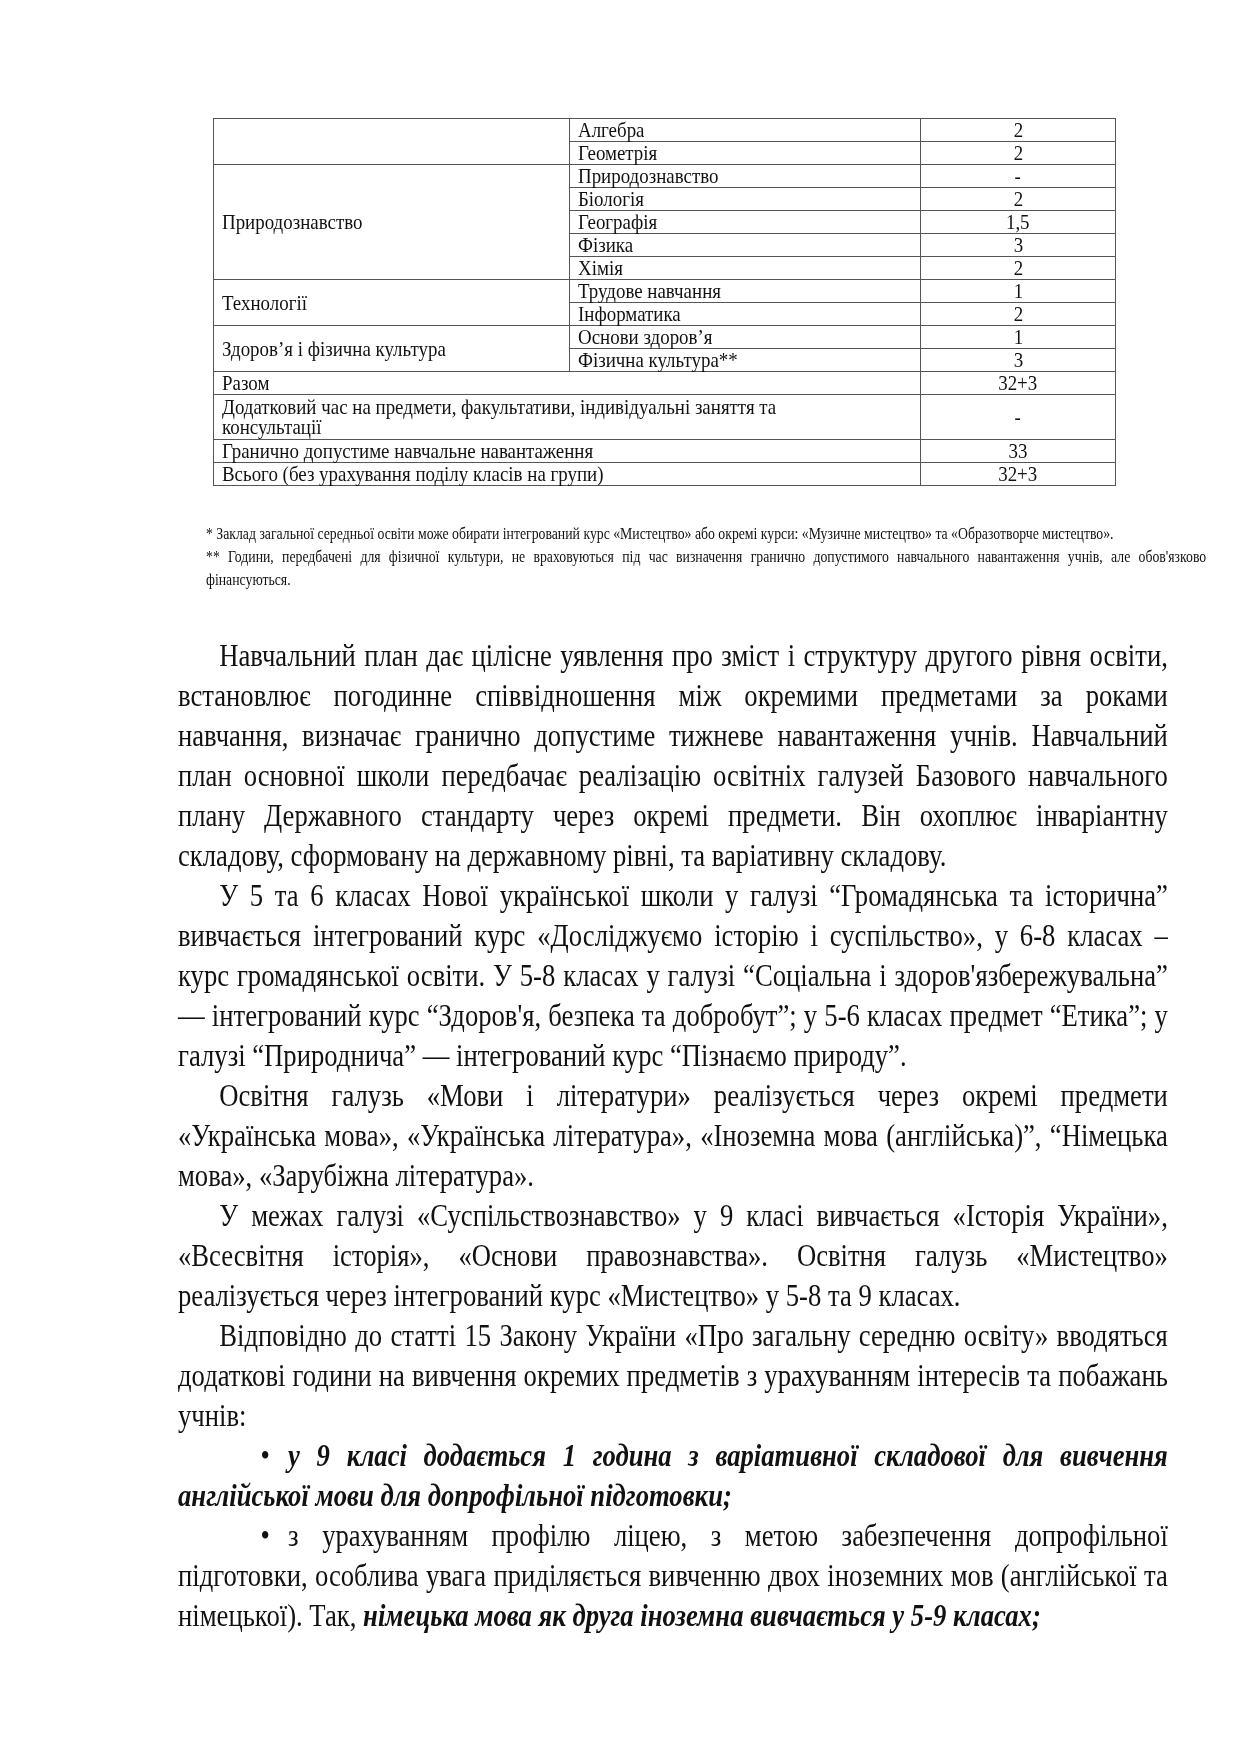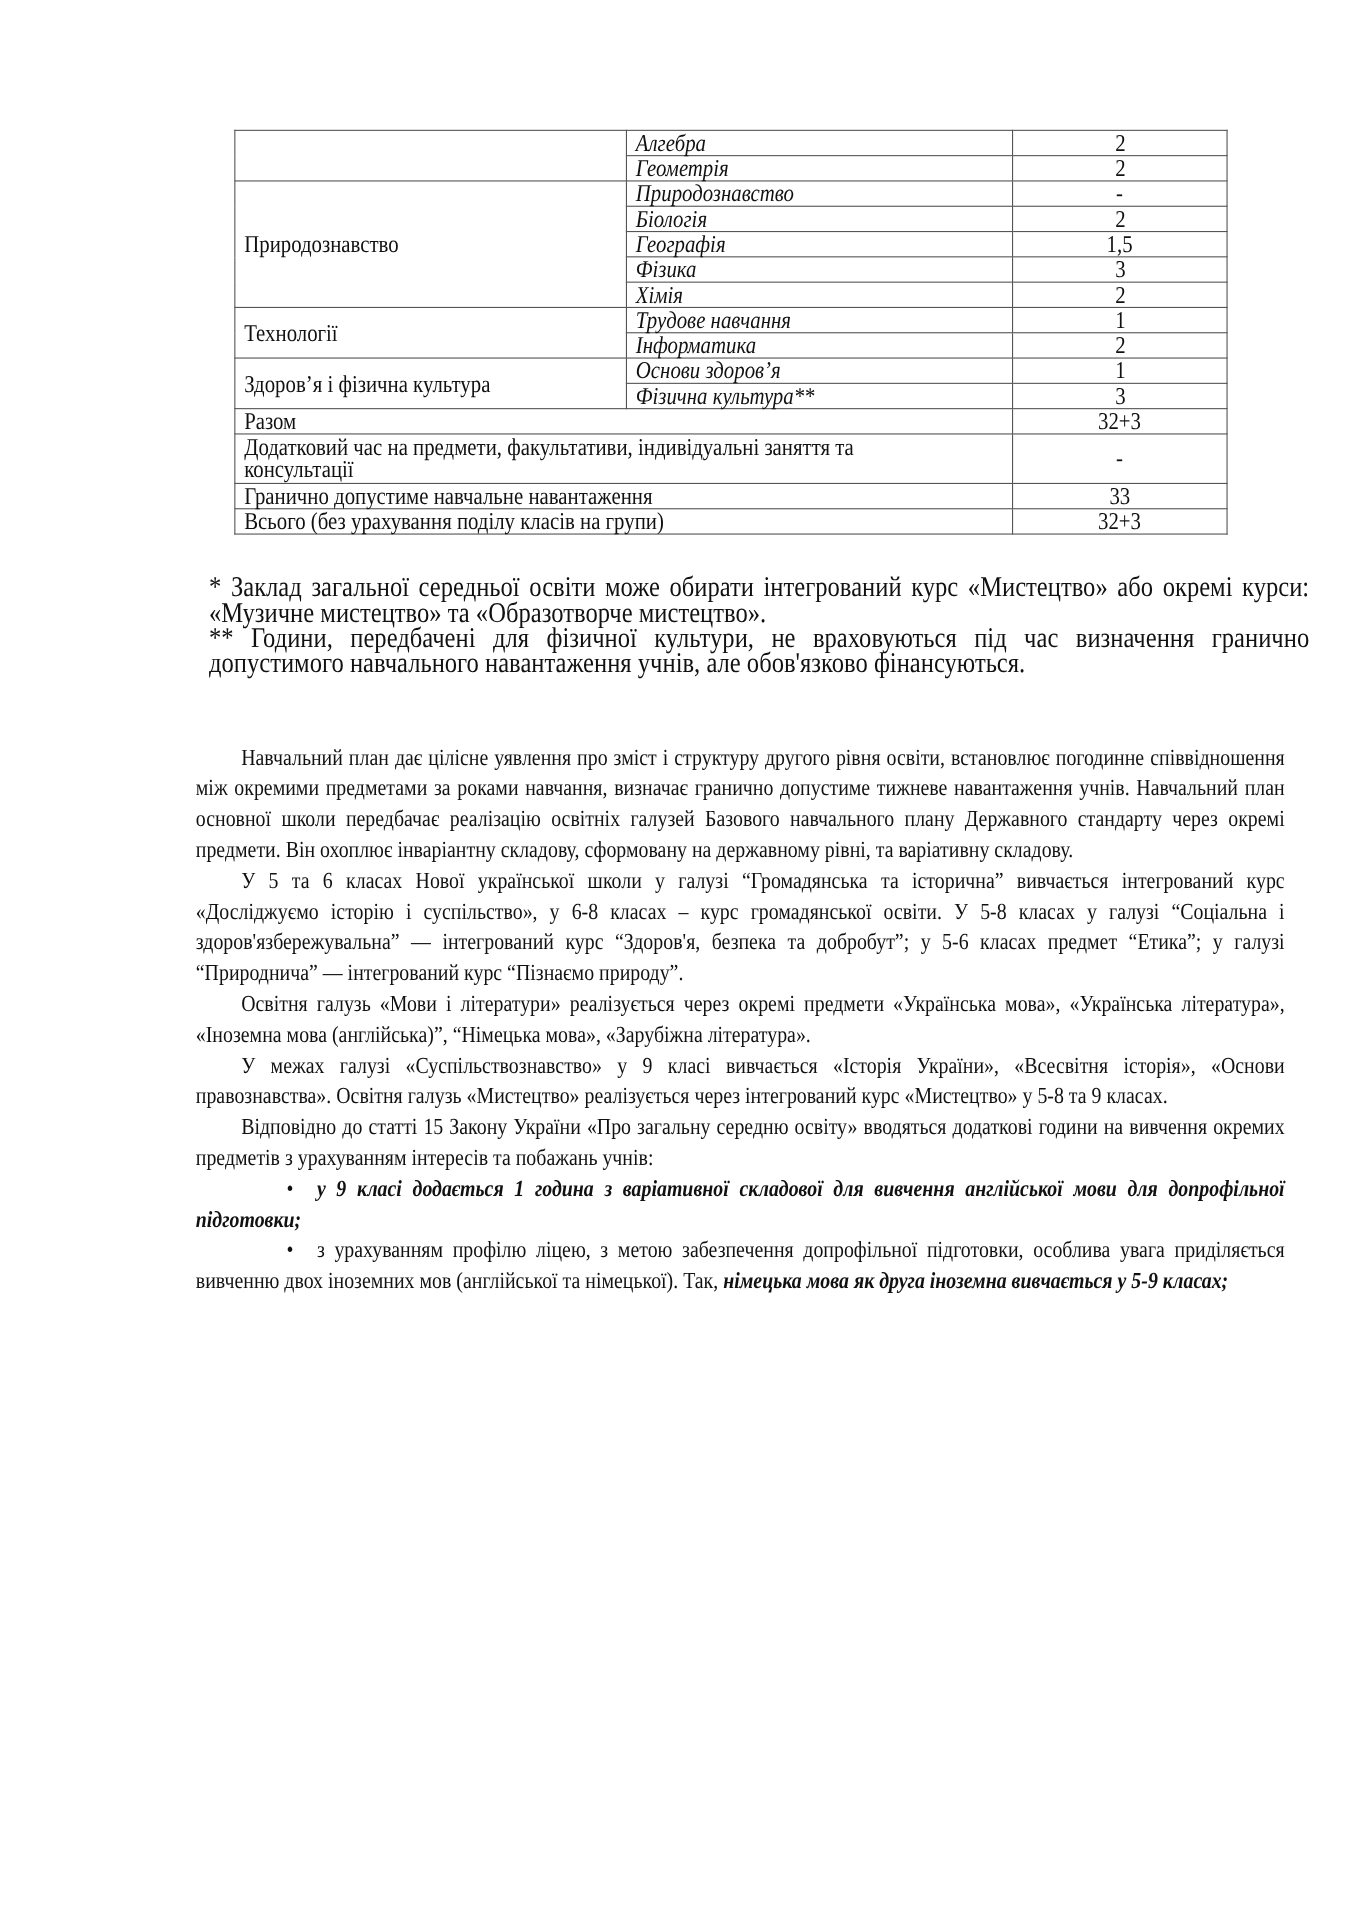--- a/index.html
+++ b/index.html
@@ -3,33 +3,33 @@
 <meta charset="utf-8">
 <style>
   html, body { margin: 0; padding: 0; background: #ffffff; }
   body { width: 1240px; height: 1755px; position: relative; overflow: hidden; color: #111; font-family: "Liberation Serif", serif; }
   .page { position: absolute; left: 0; top: 0; width: 1240px; height: 1755px; }
 
   
   table.plan { position: absolute; left: 213px; top: 118px; width: 903px; border-collapse: collapse; font-size: 22px; line-height: 20px; }
   table.plan td { border: 1.5px solid #555; padding: 0 8px; vertical-align: middle; height: 22px; }
   td.area { width: 311px; }
-  td.subj { width: 306px; font-style: italic; }
+  td.subj { width: 306px; }
   td.hours { text-align: center; }
   td.bold { font-weight: normal; }
   .cond { display: inline-block; transform: scaleX(0.86); transform-origin: left center; white-space: nowrap; }
   .condc { display: inline-block; transform: scaleX(0.86); transform-origin: center center; white-space: nowrap; }
 
   
-  .notes { position: absolute; left: 190px; top: 522px; width: 1000px; font-size: 26px; line-height: 23px; }
+  .notes { position: absolute; left: 206px; top: 522px; width: 1000px; font-size: 16px; line-height: 23px; }
   .notes p { margin: 0; text-align: justify; }
   .notes .inner { transform: scaleX(0.86); transform-origin: left top; width: 1163px; }
 
   
-  .body { position: absolute; left: 178px; top: 674px; width: 990px; font-size: 21px; line-height: 28px; }
+  .body { position: absolute; left: 178px; top: 636px; width: 990px; font-size: 31px; line-height: 40px; }
   .body .inner { transform: scaleX(0.86); transform-origin: left top; width: 1151px; }
   .body p { margin: 0; text-align: justify; text-indent: 48px; text-align-last: left; }
   .body p.bullet { text-indent: 48px; }
   .bi { font-weight: bold; font-style: italic; }
   .dot { display: inline-block; width: 80px; }
 </style>
 </head>
 <body>
 
 <div class="page">

